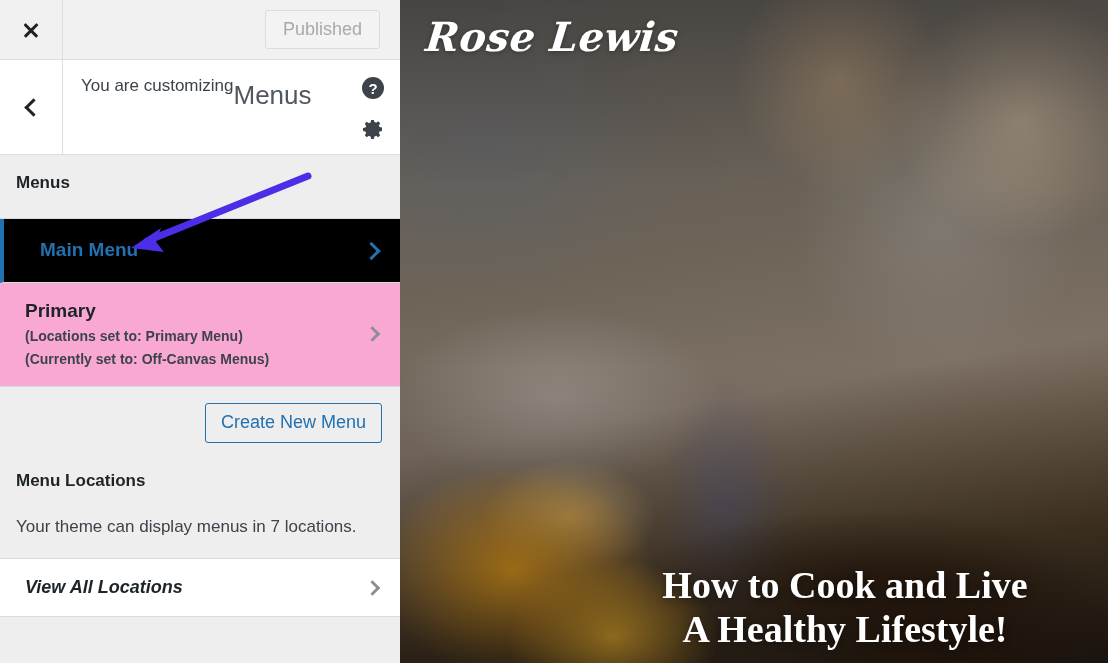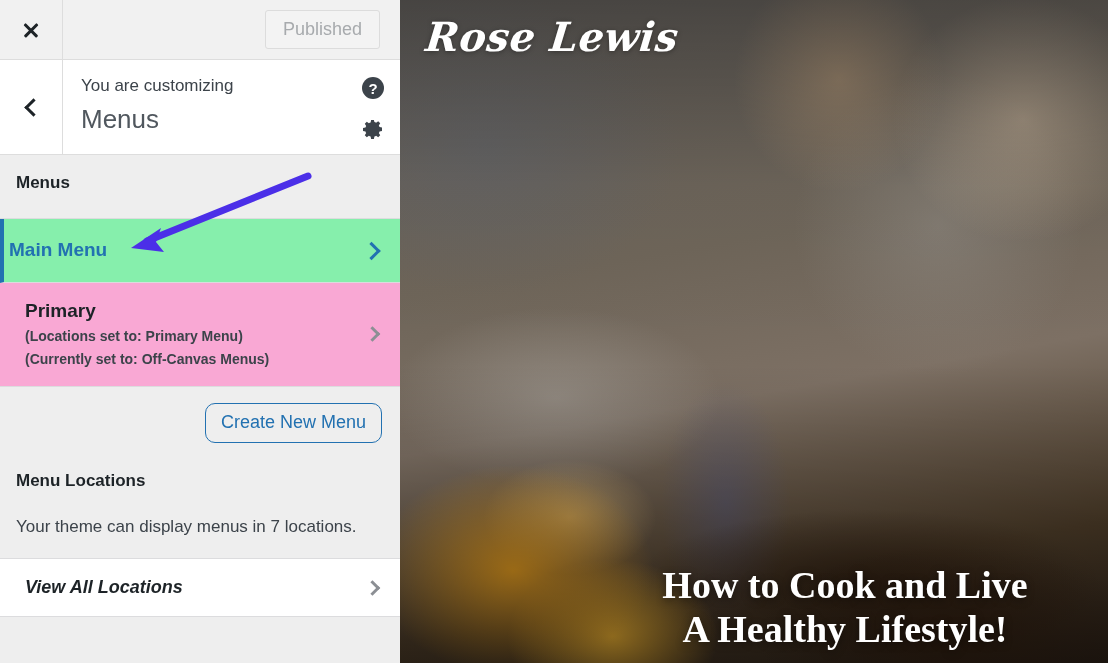--- a/index.html
+++ b/index.html
@@ -82,21 +82,21 @@
   .chev-left {
     width: 13px; height: 13px;
     border-left: 3px solid #1d2327;
     border-bottom: 3px solid #1d2327;
     transform: rotate(45deg);
     margin-left: 4px;
   }
   .header-text {
     flex: 1;
     padding: 14px 0 0 18px;
-    display: flex; flex-direction: column; justify-content: flex-start;
+    display: flex; flex-direction: row; justify-content: flex-start;
   }
   .you-are {
     font-size: 17px; color: #3c434a; line-height: 1.4;
     font-family: "Liberation Sans", sans-serif;
   }
   .panel-title {
     font-size: 26px; color: #50575e; font-weight: 300;
     margin-top: 5px; line-height: 1.25;
     font-family: "Liberation Sans", sans-serif;
   }
@@ -128,23 +128,23 @@
   .menu-row {
     position: relative;
     background: #f9a8d4;
     border-bottom: 1px solid #dcdcde;
     padding: 16px 44px 16px 25px;
     cursor: pointer;
     display: flex; align-items: center;
     min-height: 64px;
   }
   .menu-row.active {
-    background: #86efac;
+    background: #000000;
     border-left: 4px solid #2271b1;
-    padding-left: 5px;
+    padding-left: 36px;
   }
   .row-title {
     font-size: 19px; font-weight: bold; color: #1d2327;
     line-height: 1.3;
   }
   .menu-row.active .row-title { color: #2271b1; }
   .row-sub {
     font-size: 14px; font-weight: bold; color: #3c434a;
     line-height: 1.5; margin-top: 2px;
   }
@@ -163,21 +163,21 @@
   
   .create-area {
     background: #eeeeee;
     padding: 16px 18px 18px;
     display: flex; justify-content: flex-end;
     height: 74px;
   }
   .create-btn {
     background: transparent;
     border: 1px solid #2271b1;
-    border-radius: 10px;
+    border-radius: 3px;
     color: #2271b1;
     font-size: 18px;
     padding: 9px 15px 11px;
     line-height: 1;
     cursor: pointer;
     font-family: "Liberation Sans", sans-serif;
   }
 
   
   .loc-block { background: #eeeeee; padding: 10px 16px 20px; }

